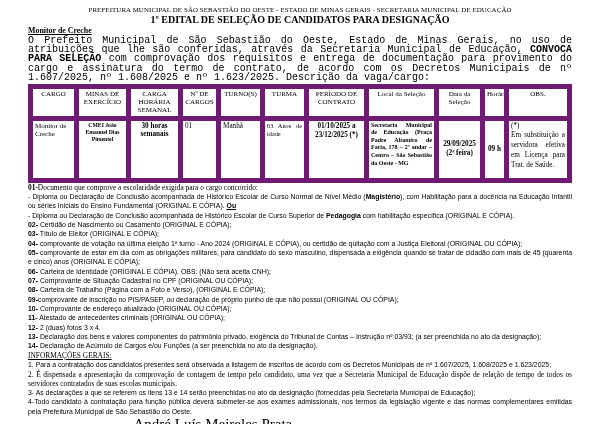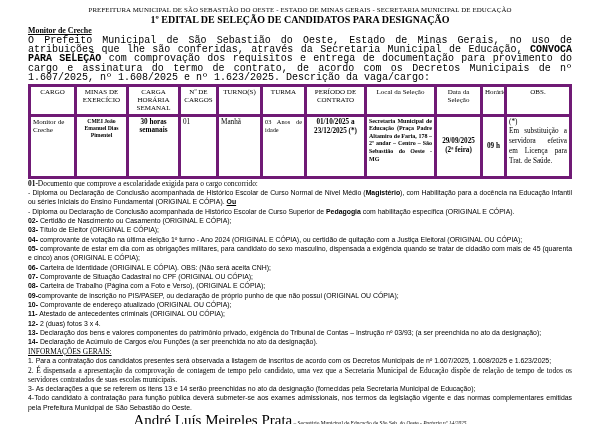--- a/index.html
+++ b/index.html
@@ -10,21 +10,21 @@
   }
   .page { padding:5px 28px 0 28px; }
 
   .hdr-line1 { text-align:center; font-size:6.9px; line-height:9px; letter-spacing:.1px; }
   .hdr-title { text-align:center; font-size:10px; font-weight:bold; line-height:11px; }
 
   .role-heading { font-size:7.9px; font-weight:bold; text-decoration:underline; line-height:10px; margin-top:1px; }
   .intro-p { font-size:10px; line-height:9.2px; text-align:justify;font-family:Liberation Mono, monospace; }
 
   table.vaga { border-collapse:collapse; width:544px; table-layout:fixed; margin-top:2px; }
-  table.vaga th, table.vaga td { border:3px solid #701a75; vertical-align:top; padding:1px 2px; overflow:hidden; }
+  table.vaga th, table.vaga td { border:5px solid #701a75; vertical-align:top; padding:1px 2px; overflow:hidden; }
   table.vaga th { font-weight:normal; text-align:center; font-size:7px; line-height:8.2px; height:23px; }
   th.small-h { font-size:5.7px; line-height:6.8px; }
   th.mixed-h { font-size:6.8px; line-height:8px;margin-left:40px; }
   th.obs-h { text-align:left;margin-left:14px; }
   td { height:62px; }
   .c-cargo { font-size:7px; line-height:8.6px; text-align:left; }
   .c-local { font-size:5.7px; line-height:7px; font-weight:bold; text-align:center; }
   .c-carga { font-size:7.2px; line-height:8.8px; font-weight:bold; text-align:center; }
   .c-num, .c-turno { font-size:7.2px; line-height:8.8px; text-align:left; }
   .c-turma { font-size:6.3px; line-height:8.4px; text-align:justify; padding:1px 4px; }

